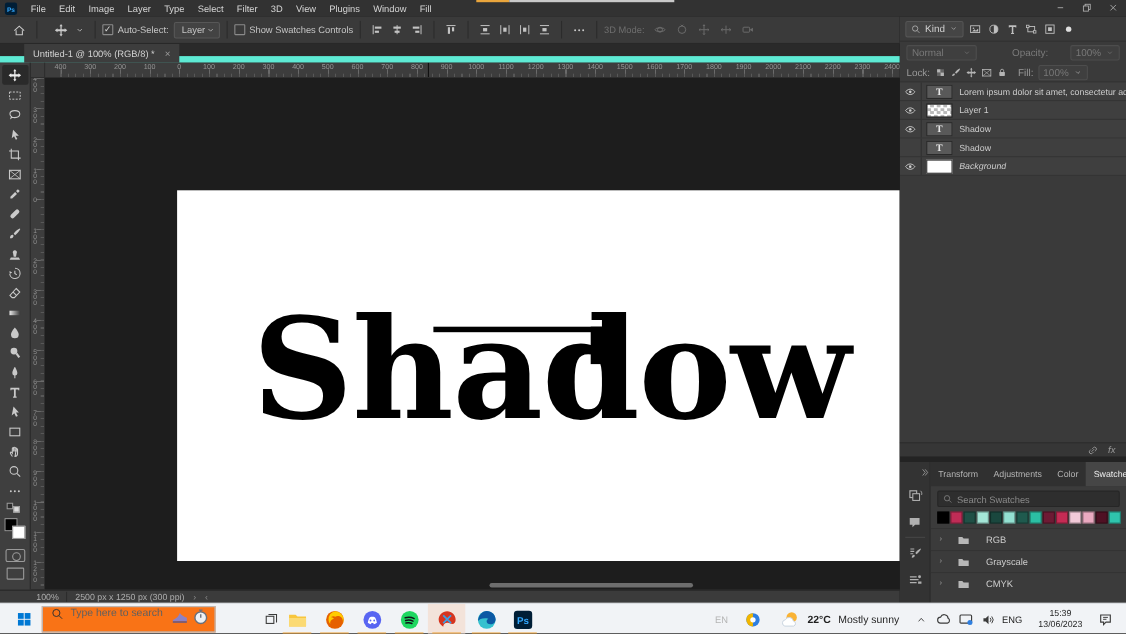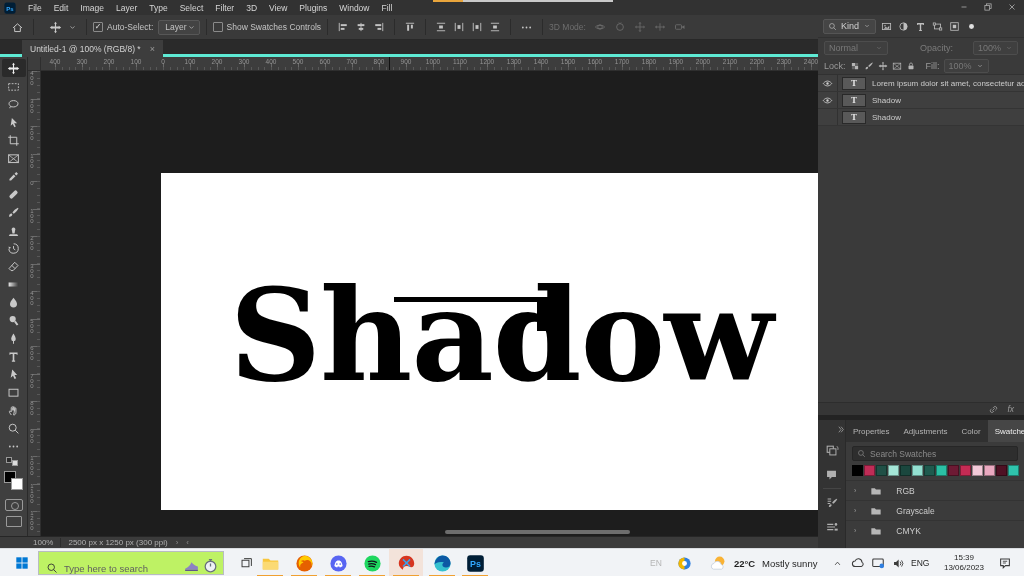--- a/index.html
+++ b/index.html
@@ -16,21 +16,21 @@
   #bar-g{position:absolute;left:463px;top:0;width:150px;height:2px;background:#c9c9c9}
   
   #optionsbar{position:absolute;left:0;top:15px;width:818px;height:25px;background:#3a3a3a;border-bottom:1px solid #282828;display:flex;align-items:center;color:#c5c5c5;font-size:8.5px;z-index:20}
   .sep{width:1px;height:16px;background:#2b2b2b;margin:0 6px;flex:none}
   .obtn{display:flex;align-items:center;padding:0 3px;color:#c9c9c9}
   .checkbox{width:10px;height:10px;border:1px solid #8a8a8a;border-radius:1px;margin-right:4px;font-size:8px;line-height:8px;text-align:center;color:#e0e0e0;flex:none}
   .dd{border:1px solid #575757;background:#434343;height:15px;display:flex;align-items:center;padding:0 3px 0 6px;margin-left:5px;border-radius:2px}
   .grayed{color:#6e6e6e}
   .grayed .icw svg{color:#6a6a6a}
   
-  #tabbar{position:absolute;left:0;top:40px;width:818px;height:17px;background:#2a2a2a;border-bottom:3px solid #5eead4}
+  #tabbar{position:absolute;left:0;top:40px;width:818px;height:17px;background:#2a2a2a;border-bottom:6px solid #5eead4}
   .doctab{position:absolute;left:22px;top:0;height:17px;background:#3d3d3d;display:flex;align-items:center;padding:0 8px;gap:9px;font-size:8.5px;color:#d2d2d2}
   .tabclose{color:#9a9a9a;font-size:9px}
   
   #corner{position:absolute;left:28px;top:57px;width:13px;height:14px;background:#3d3d3d;border-right:1px solid #2e2e2e;border-bottom:1px solid #2e2e2e}
   #hruler{position:absolute;left:41px;top:57px;width:777px;height:14px;background:#3d3d3d;border-bottom:1px solid #2e2e2e;overflow:hidden}
   #hruler::before{content:"";position:absolute;left:14px;right:0;bottom:0;height:7px;background:repeating-linear-gradient(90deg,#6a6a6a 0 1px,transparent 1px 27px)}
   #hruler::after{content:"";position:absolute;left:14px;right:0;bottom:0;height:3px;background:repeating-linear-gradient(90deg,#585858 0 1px,transparent 1px 6.75px)}
   .hlab{position:absolute;top:1px;transform:translateX(-50%);font-size:6.5px;color:#949494}
   #cursor-tick{position:absolute;left:348px;top:0;width:1px;height:14px;background:#111}
   #vruler{position:absolute;left:28px;top:71px;width:13px;height:465px;background:#3d3d3d;border-right:1px solid #2e2e2e;overflow:hidden}
@@ -97,21 +97,21 @@
   #pg-search input{background:transparent;border:none;outline:none;color:#bbb;font-size:8.5px;width:100%;font-family:"Liberation Sans",sans-serif}
   #pg-search input::placeholder{color:#8a8a8a}
   #chips{display:flex;gap:1px;padding:1px 0 4px 6px}
   .chip{width:11px;height:11px;flex:none;border:1px solid rgba(0,0,0,.35)}
   .grp-row{height:20px;display:flex;align-items:center;gap:14px;padding-left:8px;border-top:1px solid #333;color:#cccccc;font-size:8.5px}
   .grp-row .tri{color:#9a9a9a;font-size:7px}
   .grp-row .icw{color:#b7b7b7}
   
   #taskbar{position:absolute;left:0;top:548px;width:1024px;height:28px;background:#f1f3f6;border-top:1px solid #d9dce0;color:#1f1f1f;z-index:40}
   #tb-start{position:absolute;left:8px;top:0;width:28px;height:28px;display:flex;align-items:center;justify-content:center;color:#0078d4}
-  #tb-search{position:absolute;left:38px;top:2px;width:186px;height:24px;background:#bef264;border:1px solid #b8bcc2;display:flex;align-items:flex-end;padding:0 4px 0 7px;gap:6px}
+  #tb-search{position:absolute;left:38px;top:2px;width:158px;height:24px;background:#f97316;border:1px solid #b8bcc2;display:flex;align-items:flex-start;padding:0 4px 0 7px;gap:6px}
   #tb-search input{border:none;outline:none;font-size:9.5px;color:#444;width:100%;background:transparent;font-family:"Liberation Sans",sans-serif}
   #tb-search input::placeholder{color:#606060}
   #tb-search .icw{color:#333}
   #tb-deco{display:flex;gap:2px;flex:none}
   #tb-taskview{position:absolute;left:231px;top:0;width:30px;height:28px;display:flex;align-items:center;justify-content:center;color:#3b3b3b}
   .tb-app{position:absolute;top:0;width:34px;height:28px;display:flex;align-items:center;justify-content:center}
   .tb-app.hl{background:#f3e3da}
   .tb-app .ul{position:absolute;left:4px;bottom:0;width:26px;height:2.5px;background:#f0a030}
   .tb-txt{position:absolute;top:0;height:28px;display:flex;align-items:center;font-size:9.5px;color:#1f1f1f}
   #tb-hint{color:#b5b5b5;font-size:8.5px}
@@ -652,28 +652,52 @@
           </div>
           <div class="layer-row">
             <div class="eyebox">
               <span class="icw">
                 <svg viewBox="0 0 16 16" style="width:11px;height:11px">
                   <path d="M1.8 8S4.3 4.4 8 4.4 14.2 8 14.2 8 11.7 11.6 8 11.6 1.8 8 1.8 8z" stroke="currentColor" fill="none" stroke-width="1.2"></path>
                   <circle cx="8" cy="8" r="1.7" fill="currentColor"></circle>
                 </svg>
               </span>
             </div>
+            <div class="thumb px"></div>
+            <div class="lname">Layer 1</div>
+          </div>
+          <div class="layer-row">
+            <div class="eyebox">
+              <span class="icw">
+                <svg viewBox="0 0 16 16" style="width:11px;height:11px">
+                  <path d="M1.8 8S4.3 4.4 8 4.4 14.2 8 14.2 8 11.7 11.6 8 11.6 1.8 8 1.8 8z" stroke="currentColor" fill="none" stroke-width="1.2"></path>
+                  <circle cx="8" cy="8" r="1.7" fill="currentColor"></circle>
+                </svg>
+              </span>
+            </div>
             <div class="thumb tt">T</div>
             <div class="lname">Shadow</div>
           </div>
           <div class="layer-row">
             <div class="eyebox"></div>
             <div class="thumb tt">T</div>
             <div class="lname">Shadow</div>
           </div>
+          <div class="layer-row">
+            <div class="eyebox">
+              <span class="icw">
+                <svg viewBox="0 0 16 16" style="width:11px;height:11px">
+                  <path d="M1.8 8S4.3 4.4 8 4.4 14.2 8 14.2 8 11.7 11.6 8 11.6 1.8 8 1.8 8z" stroke="currentColor" fill="none" stroke-width="1.2"></path>
+                  <circle cx="8" cy="8" r="1.7" fill="currentColor"></circle>
+                </svg>
+              </span>
+            </div>
+            <div class="thumb bgw"></div>
+            <div class="lname it">Background</div>
+          </div>
         </div>
       <div id="lp-fill"></div>
       <div id="lp-footer">
         <span class="icw">
             <svg viewBox="0 0 16 16" style="width:11px;height:11px">
               <path d="M6.2 9.8l3.6-3.6M5.4 6.8 4 8.2a2.4 2.4 0 0 0 3.4 3.4l1.4-1.4M10.6 9.2 12 7.8a2.4 2.4 0 0 0-3.4-3.4L7.2 5.8" stroke="currentColor" fill="none" stroke-width="1.2"></path>
             </svg>
           </span>
         <span id="fx-label">fx</span>
       </div>
@@ -708,21 +732,21 @@
         <span class="icw">
             <svg viewBox="0 0 16 16" style="width:14px;height:14px">
               <path d="M2.5 5h7M2.5 8h9M2.5 11h7" stroke="currentColor" fill="none" stroke-width="1.2"></path>
               <circle cx="12.5" cy="5" r="1.5" fill="currentColor"></circle>
               <path d="M11 11h3.5" stroke="currentColor" stroke-width="2.2" fill="none"></path>
             </svg>
           </span>
       </div>
       <div id="pg-main">
         <div id="pg-tabs">
-            <div class="pg-tab">Properties</div>
+            <div class="pg-tab">Transform</div>
             <div class="pg-tab">Adjustments</div>
             <div class="pg-tab">Color</div>
             <div class="pg-tab active">Swatches</div>
           </div>
         <div id="pg-search">
           <span class="icw" style="color:#8a8a8a">
               <svg viewBox="0 0 16 16" style="width:9px;height:9px">
                 <circle cx="7" cy="7" r="4.3" stroke="currentColor" fill="none" stroke-width="1.2"></circle>
                 <path d="M10.2 10.2 14 14" stroke="currentColor" fill="none" stroke-width="1.2"></path>
               </svg>

